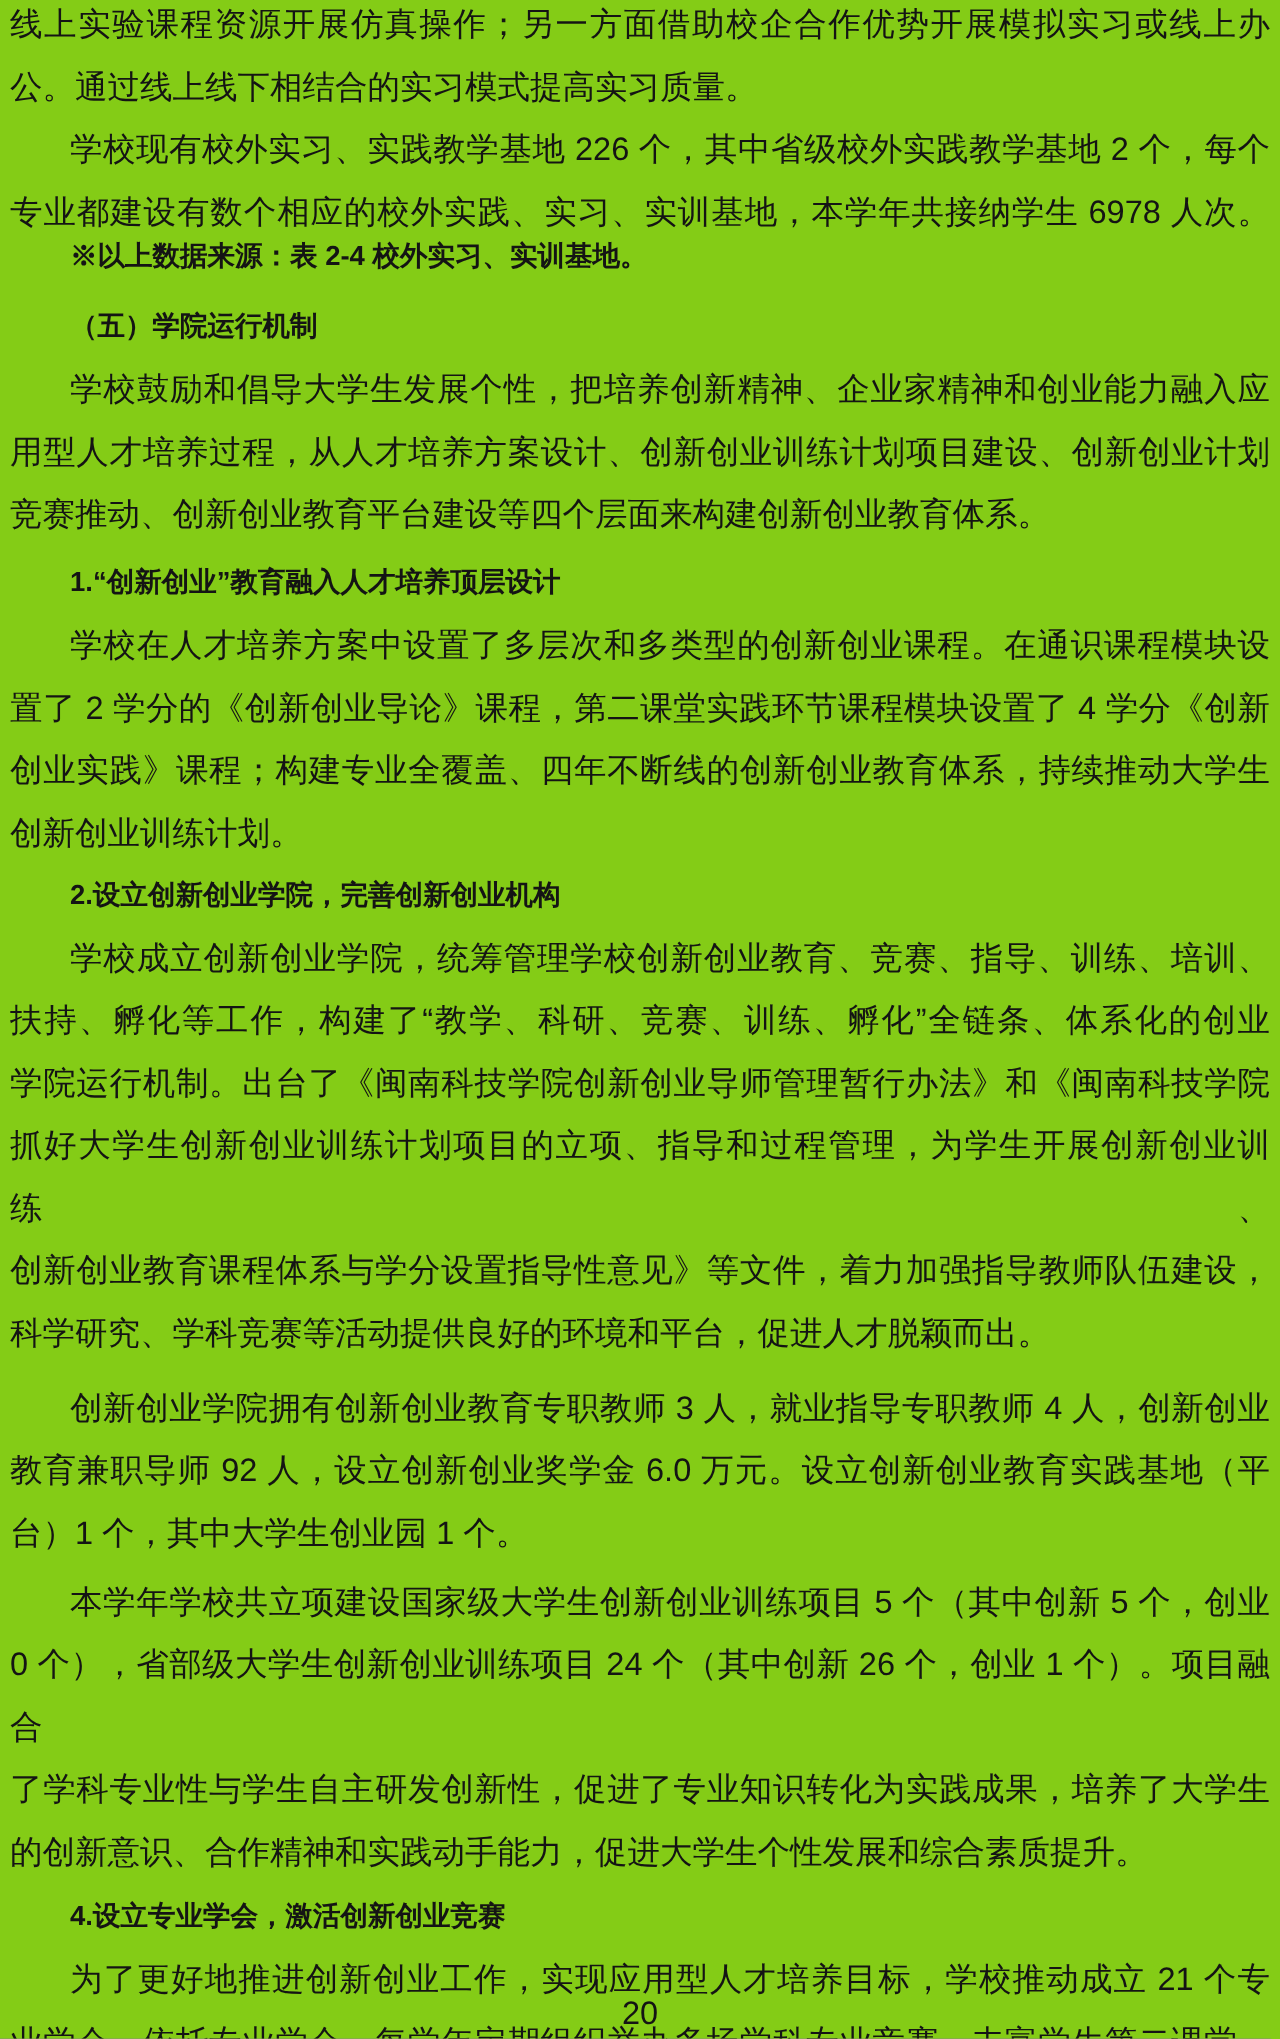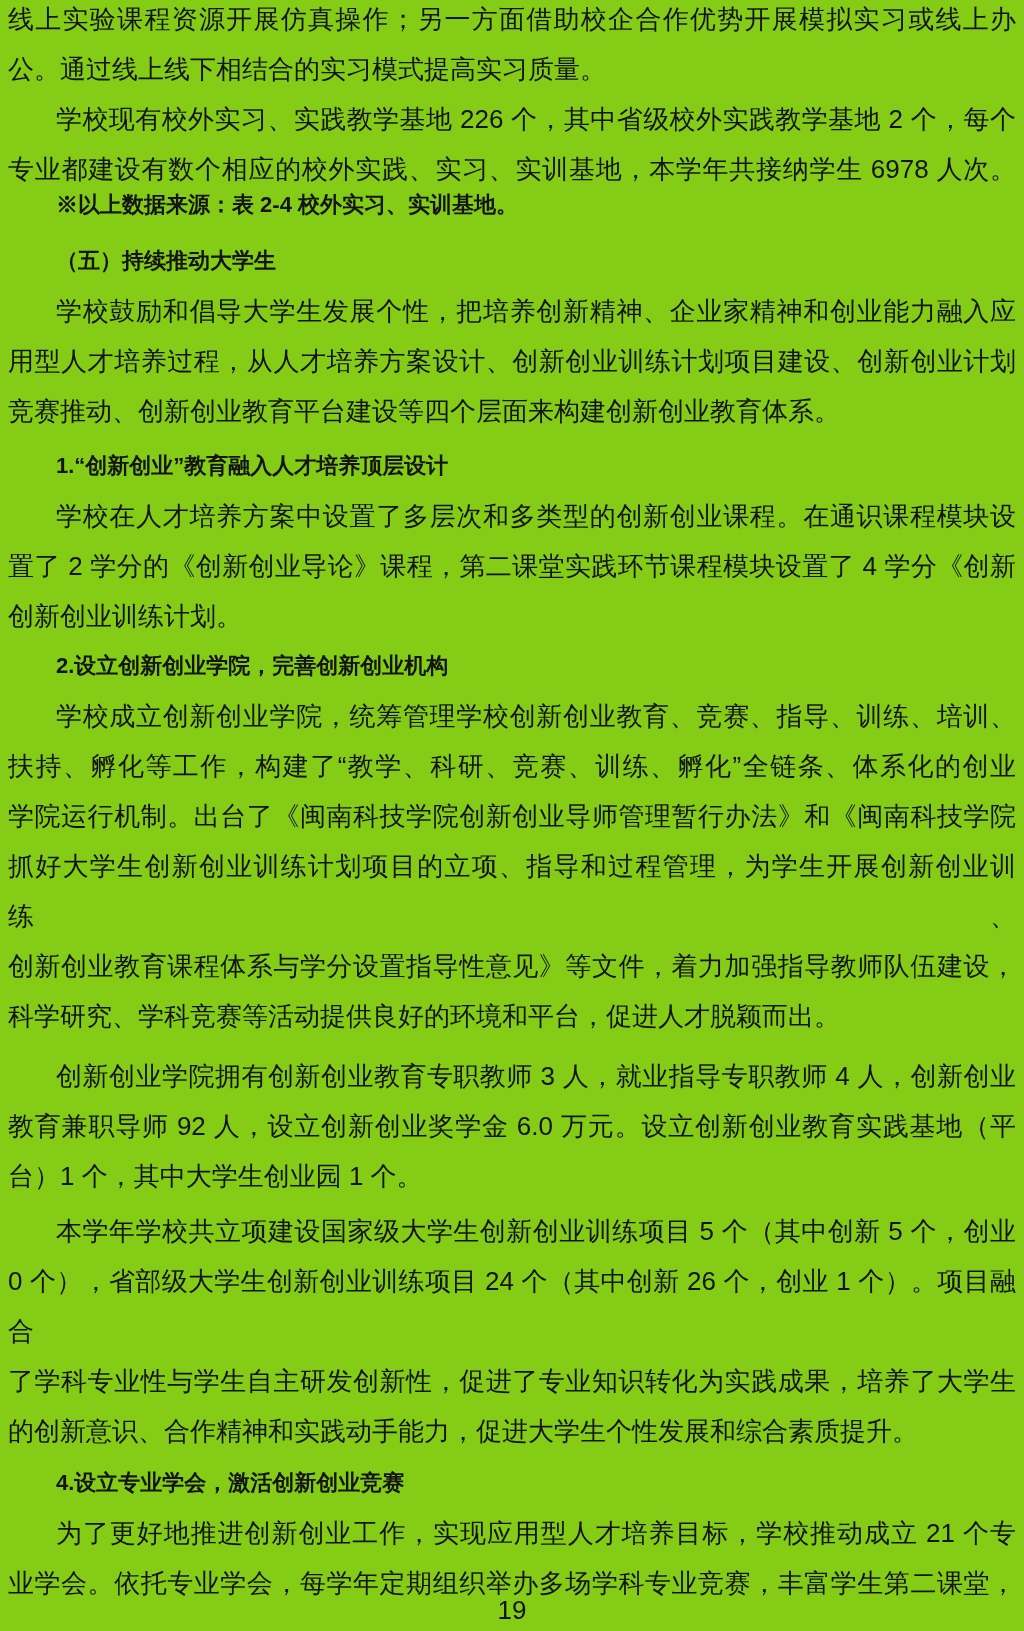--- a/index.html
+++ b/index.html
@@ -64,36 +64,37 @@
     <div class="para">
       <div class="t i">学校现有校外实习、实践教学基地 226 个，其中省级校外实践教学基地 2 个，每个</div>
       <div class="t">专业都建设有数个相应的校外实践、实习、实训基地，本学年共接纳学生 6978 人次。</div>
     </div>
 
     <div class="para blk-note">
       <div class="h">※以上数据来源：表 2-4 校外实习、实训基地。</div>
     </div>
 
     <div class="para blk-h1">
-      <div class="h">（五）持续推动大学生</div>
+      <div class="h">（五）学院运行机制</div>
     </div>
 
     <div class="para">
       <div class="t i">学校鼓励和倡导大学生发展个性，把培养创新精神、企业家精神和创业能力融入应</div>
       <div class="t">用型人才培养过程，从人才培养方案设计、创新创业训练计划项目建设、创新创业计划</div>
       <div class="t e">竞赛推动、创新创业教育平台建设等四个层面来构建创新创业教育体系。</div>
     </div>
 
     <div class="para blk-h2">
       <div class="h">1.“创新创业”教育融入人才培养顶层设计</div>
     </div>
 
     <div class="para">
       <div class="t i">学校在人才培养方案中设置了多层次和多类型的创新创业课程。在通识课程模块设</div>
       <div class="t">置了 2 学分的《创新创业导论》课程，第二课堂实践环节课程模块设置了 4 学分《创新</div>
+      <div class="t">创业实践》课程；构建专业全覆盖、四年不断线的创新创业教育体系，持续推动大学生</div>
       <div class="t e">创新创业训练计划。</div>
     </div>
 
     <div class="para">
       <div class="h">2.设立创新创业学院，完善创新创业机构</div>
     </div>
 
     <div class="para">
       <div class="t i">学校成立创新创业学院，统筹管理学校创新创业教育、竞赛、指导、训练、培训、</div>
       <div class="t">扶持、孵化等工作，构建了“教学、科研、竞赛、训练、孵化”全链条、体系化的创业</div>
@@ -120,14 +121,14 @@
       <div class="h">4.设立专业学会，激活创新创业竞赛</div>
     </div>
 
     <div class="para">
       <div class="t i">为了更好地推进创新创业工作，实现应用型人才培养目标，学校推动成立 21 个专</div>
       <div class="t">业学会。依托专业学会，每学年定期组织举办多场学科专业竞赛，丰富学生第二课堂，</div>
     </div>
 
   </div>
 
-  <div class="footer">19</div>
+  <div class="footer">20</div>
 </div>
 
 </body></html>

